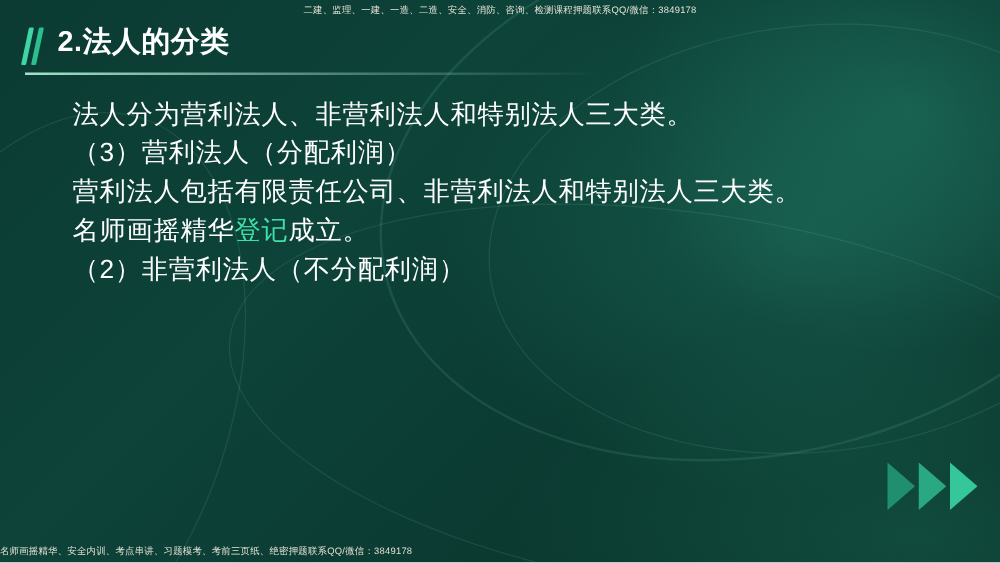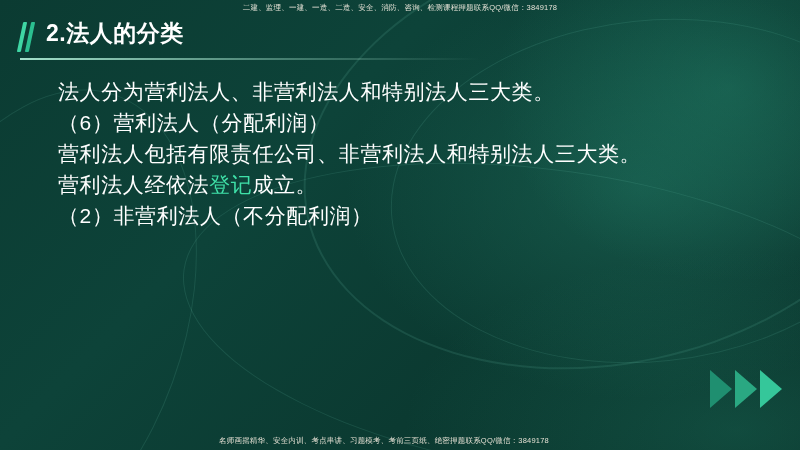--- a/index.html
+++ b/index.html
@@ -153,21 +153,20 @@
   .arrows span.a3 { border-left-color: #35c79a; }
 
   
   .footer {
     position: absolute;
     bottom: 4px;
     left: 0;
     width: 768px;
     display: flex;
     align-items: center;
-    justify-content: center;
   }
   .footer .ftext {
     font-size: 7.5px;
     color: #f0e9dc;
     letter-spacing: 0.2px;
     white-space: nowrap;
     opacity: 0.95;
   }
 </style>
 </head>
@@ -190,23 +189,23 @@
     <div class="title-bars">
       <i class="b1"></i>
         <i class="b2"></i>
     </div>
     <div class="title-text">2.法人的分类</div>
   </div>
   <div class="title-underline"></div>
 
   <div class="body-text">
     <p><span>法人分为营利法人、非营利法人和特别法人三大类。</span></p>
-    <p><span>（6）营利法人（分配利润）</span></p>
+    <p><span>（3）营利法人（分配利润）</span></p>
     <p><span>营利法人包括有限责任公司、非营利法人和特别法人三大类。</span></p>
-    <p><span>营利法人经依法</span><span class="hl-green">登记</span><span>成立。</span></p>
+    <p><span>名师画摇精华</span><span class="hl-green">登记</span><span>成立。</span></p>
     <p><span>（2）非营利法人（不分配利润）</span></p>
   </div>
 
   <div class="arrows">
     <span class="a1"></span>
       <span class="a2"></span>
       <span class="a3"></span>
   </div>
 
   <div class="footer">

